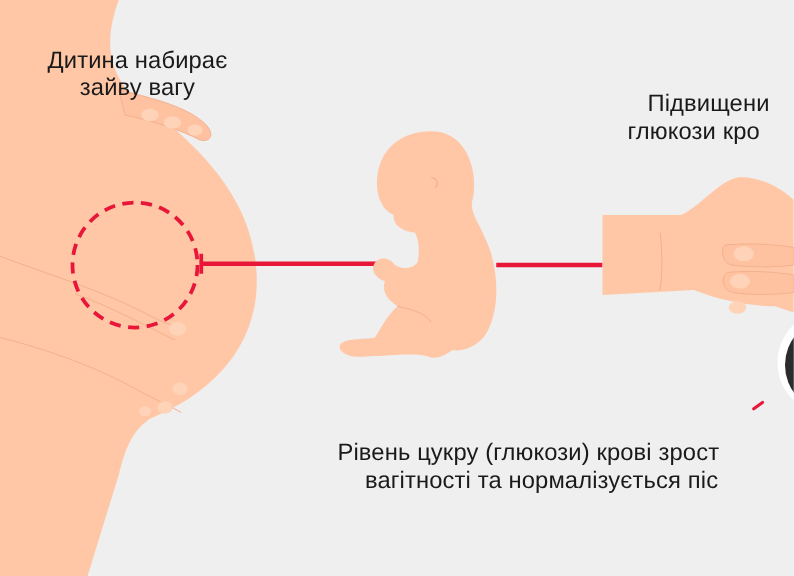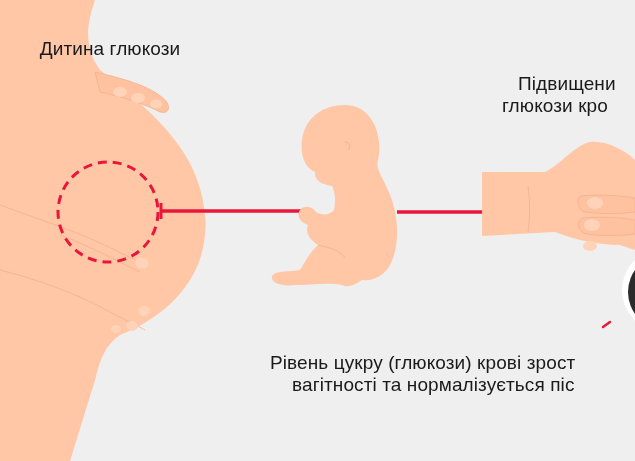--- a/index.html
+++ b/index.html
@@ -76,21 +76,22 @@
     </g>
 
     <g>
       <ellipse cx="660" cy="290" rx="38" ry="40" fill="#ffffff"></ellipse>
       <ellipse cx="662" cy="292" rx="34" ry="36" fill="#2b2b2b"></ellipse>
       <line x1="603" y1="327" x2="610" y2="322" stroke="#e8173a" stroke-width="2.5" stroke-linecap="round"></line>
     </g>
   </svg>
 
   <div class="label lbl-baby">
-    <div>Дитина глюкози</div>
+    <div>Дитина набирає</div>
+    <div>зайву вагу</div>
   </div>
 
 
   <div class="label lbl-blood">
     <div style="padding-left:16px">Підвищени</div>
     <div>глюкози кро</div>
   </div>
 
   <div class="label lbl-bottom">
     <span>Рівень цукру (глюкози) крові зрост</span>

